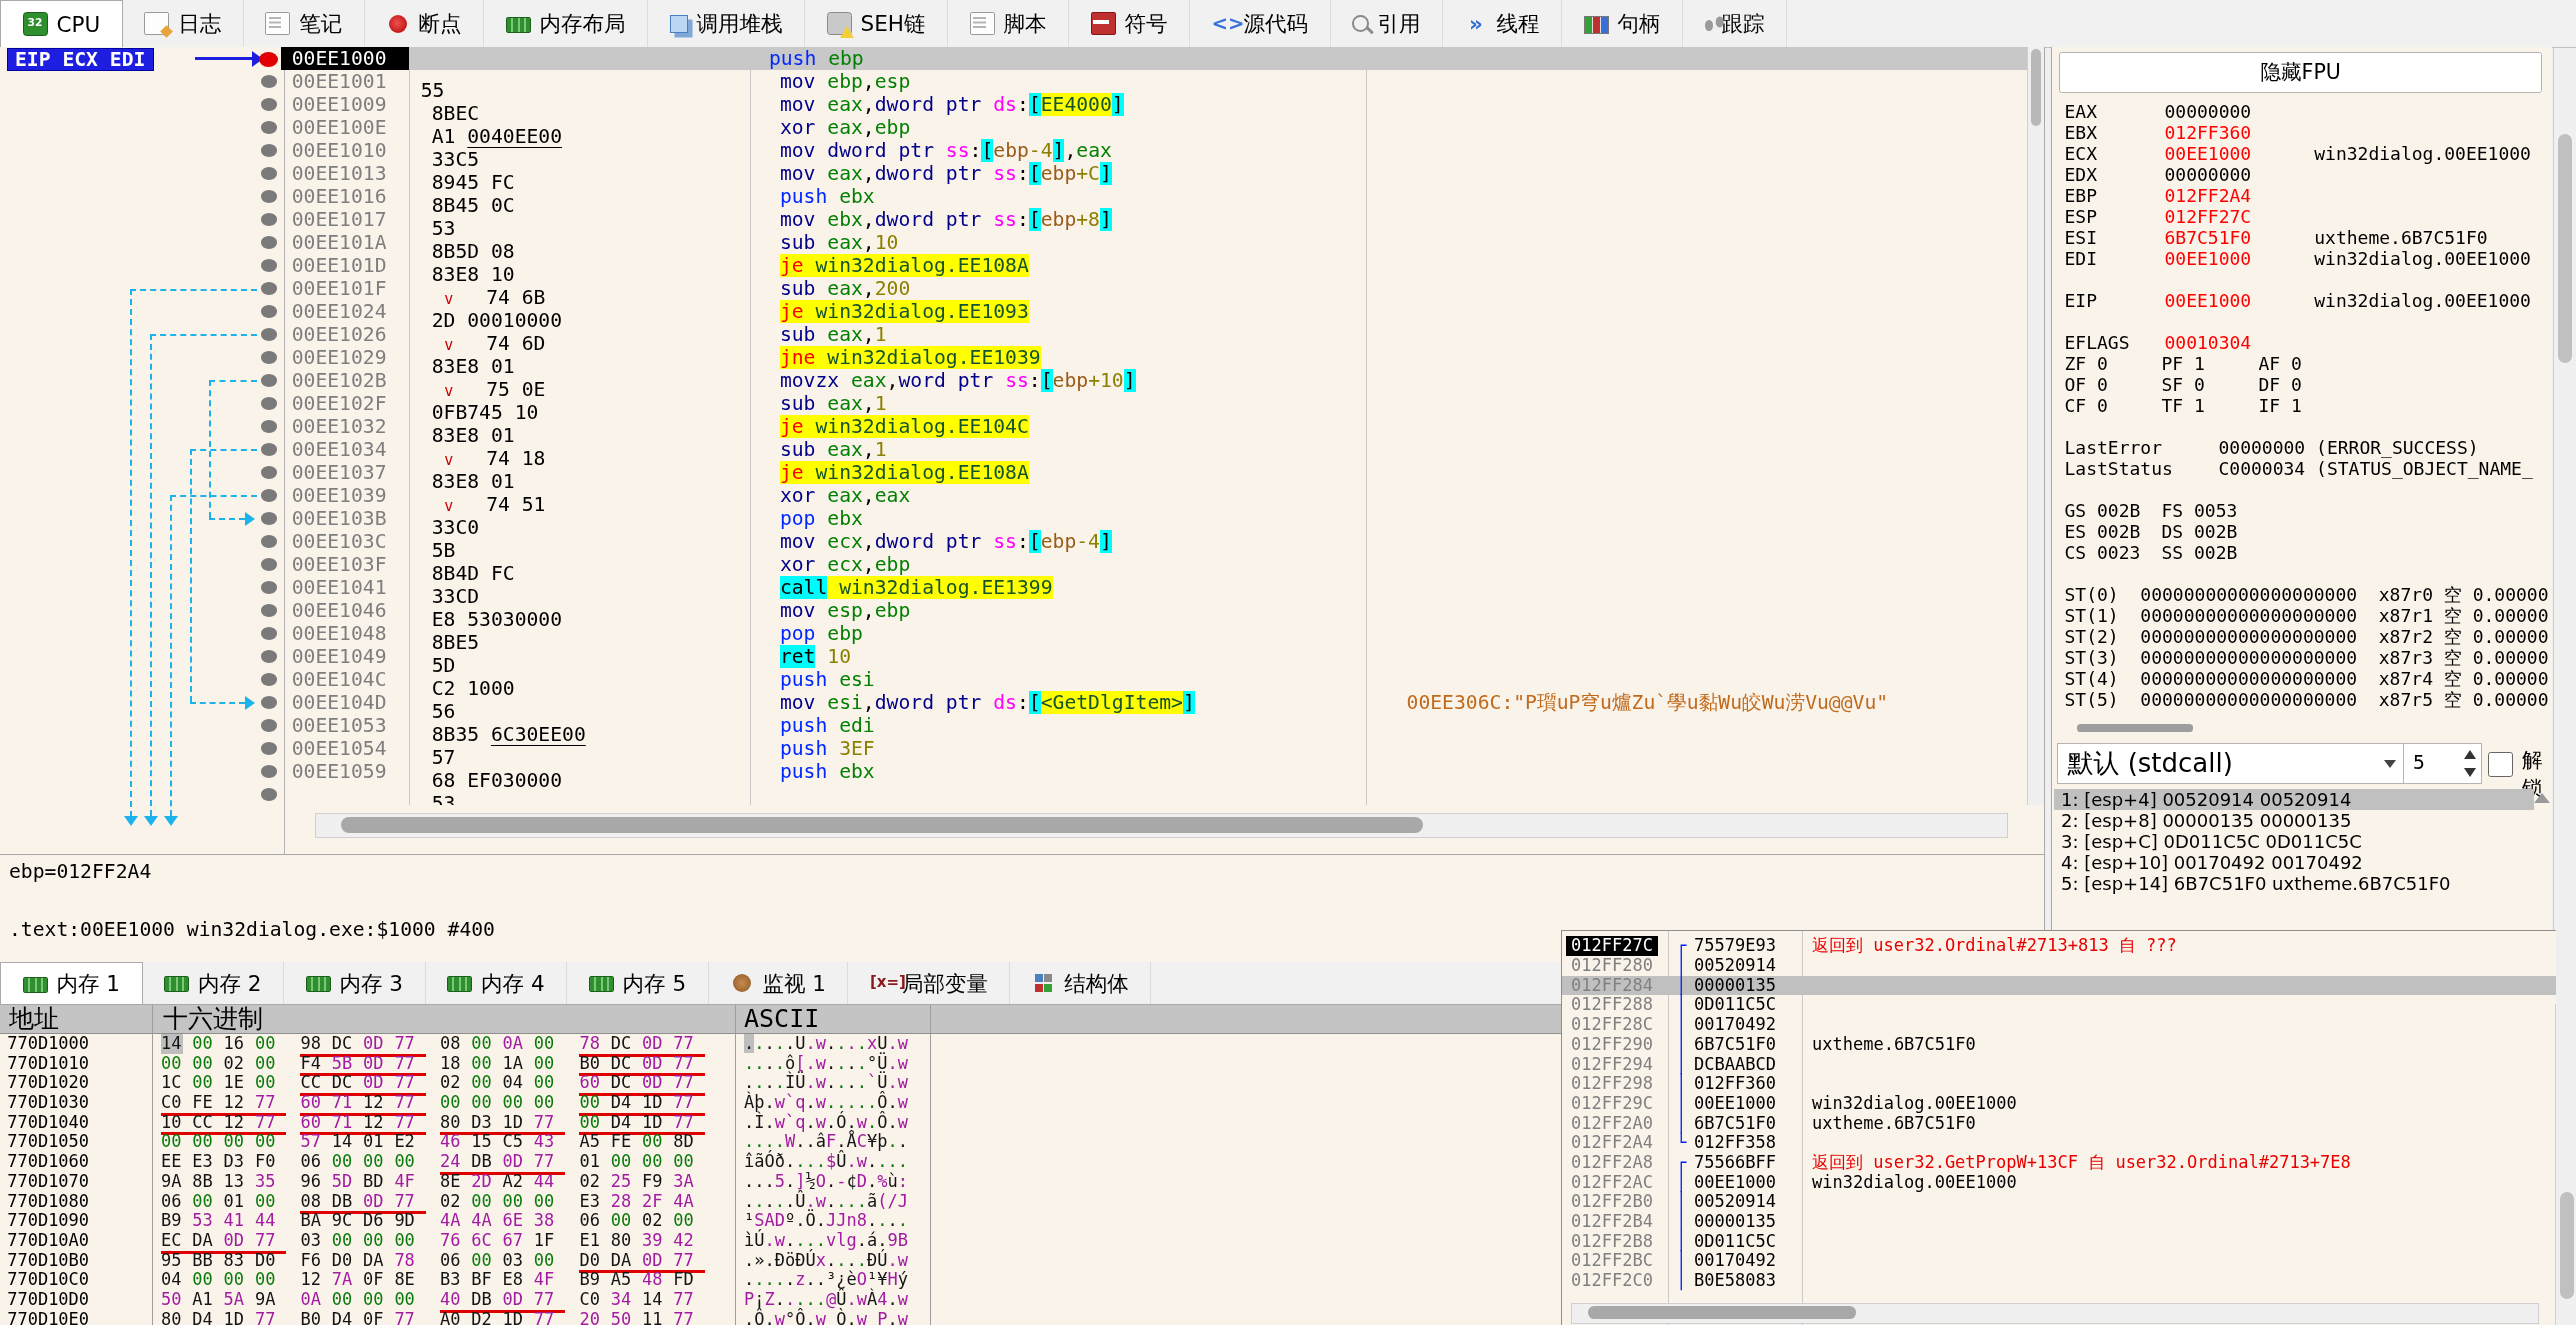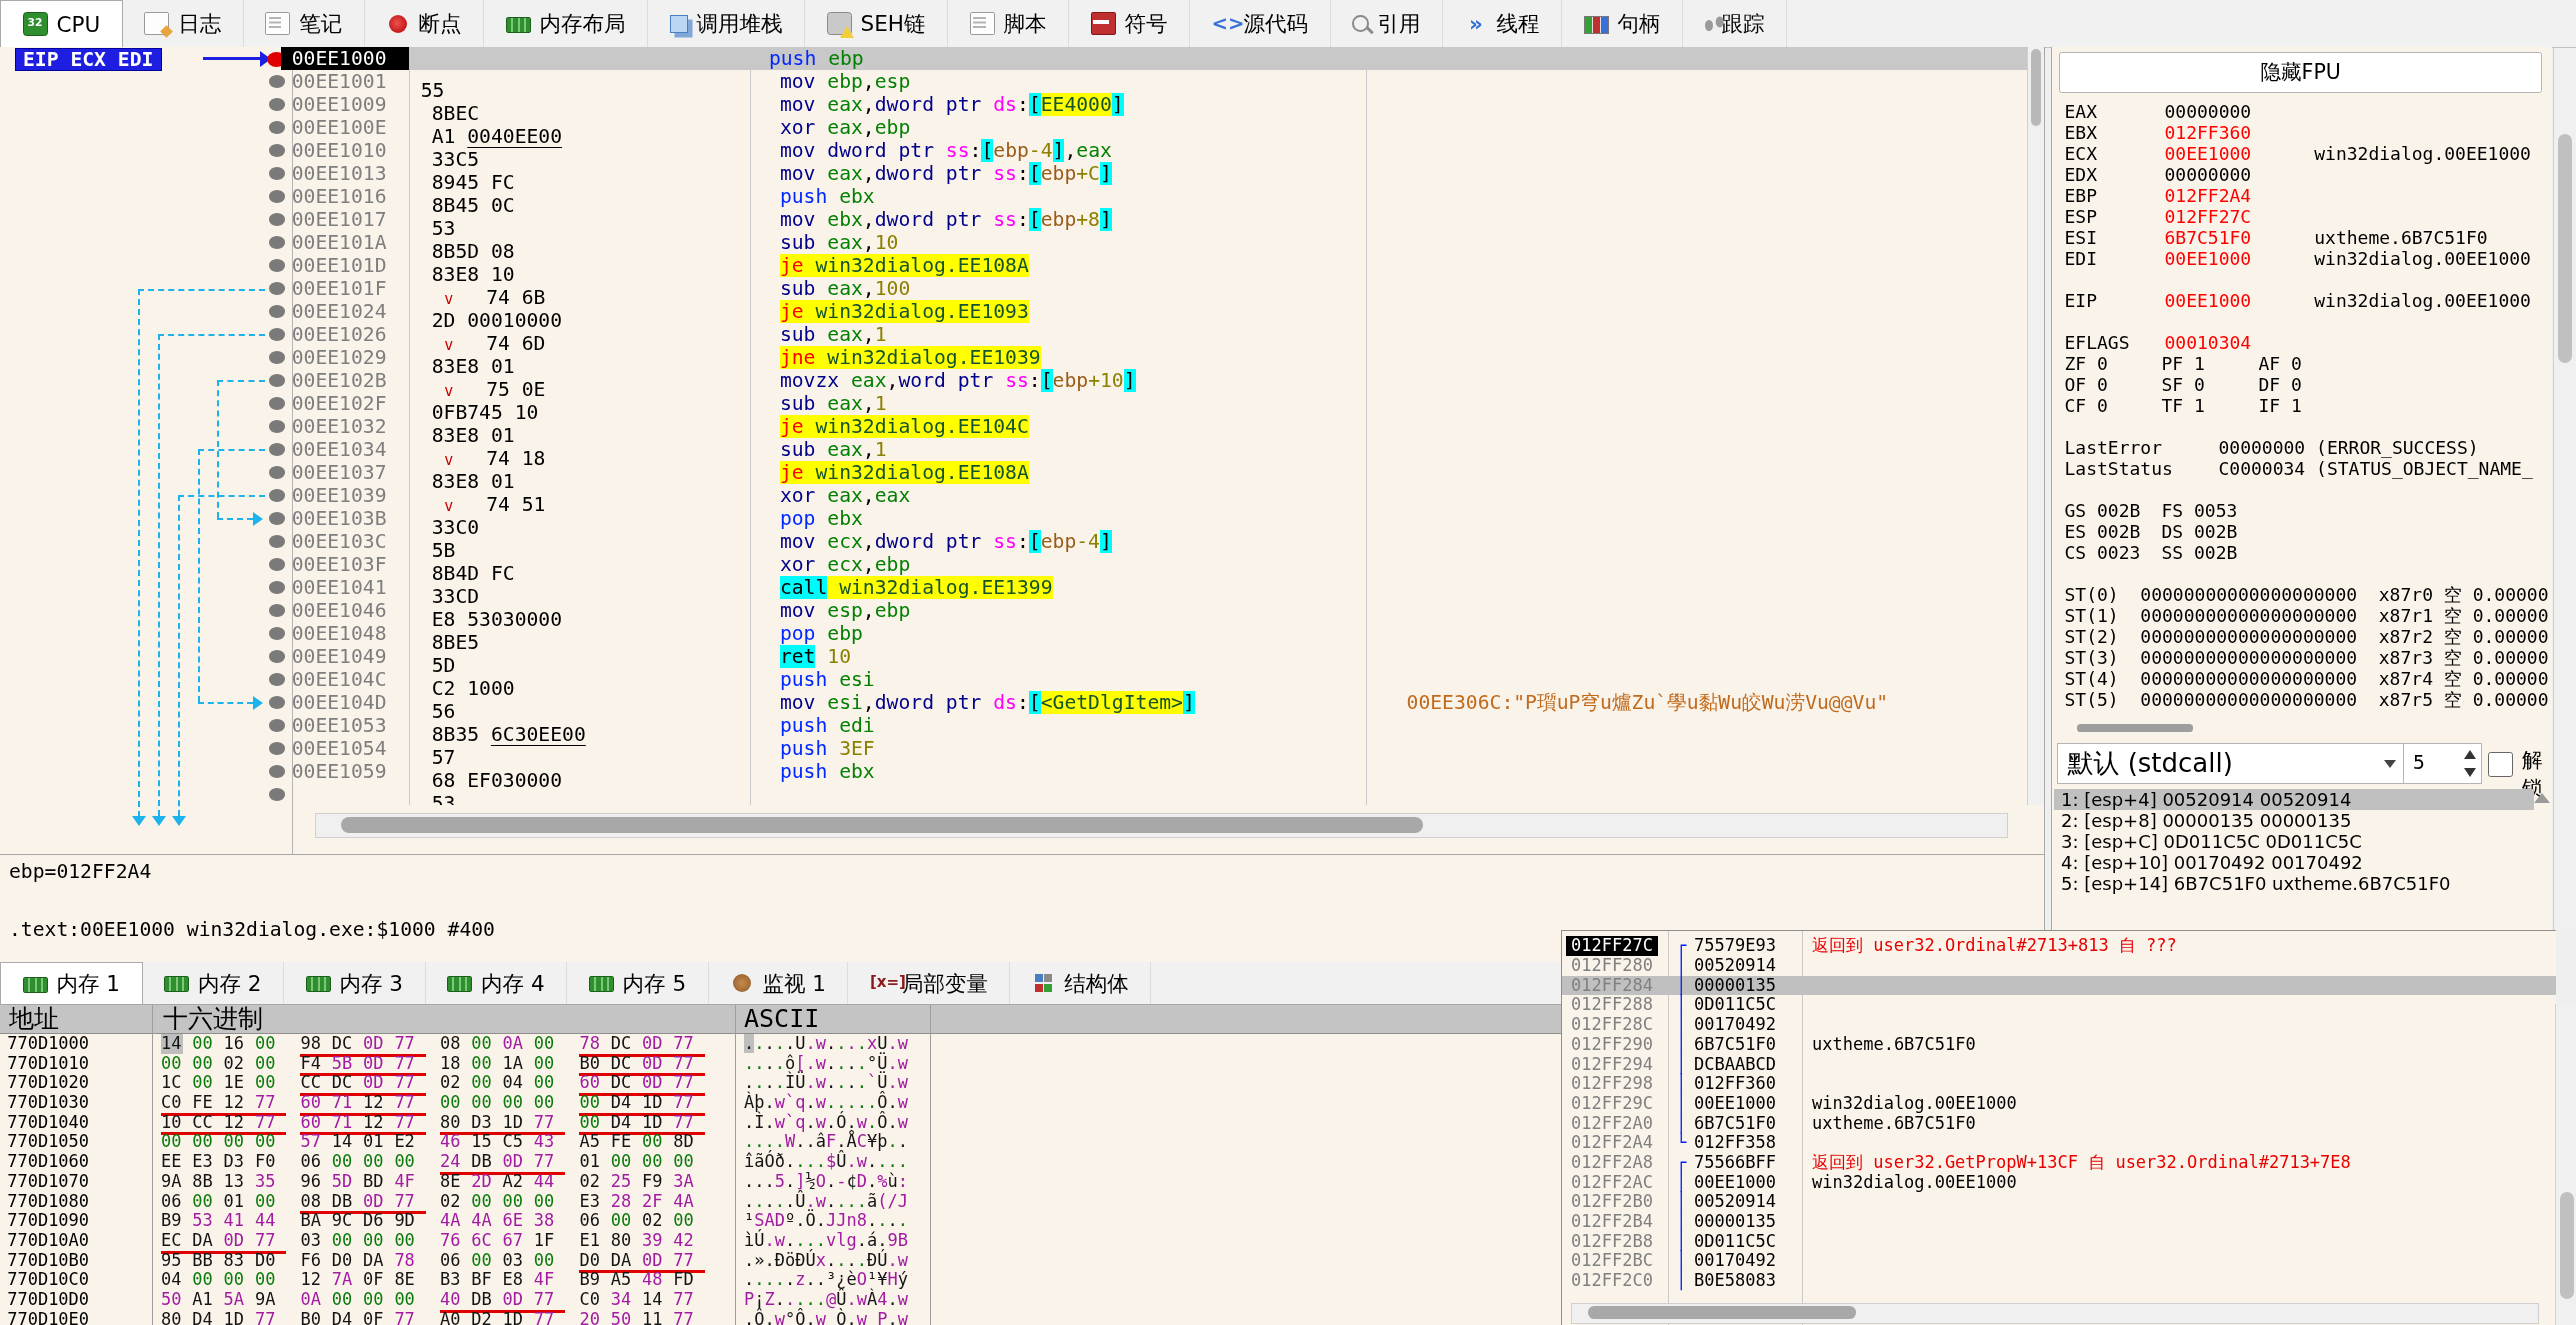--- a/index.html
+++ b/index.html
@@ -32,21 +32,21 @@
   .ic-trace{background:#9A9A9A;border-radius:50% 50% 50% 50%;width:8px;height:11.6px;margin-top:3.6px;box-shadow:10.7px -3.6px 0 #9A9A9A;}
   .ic-watch{background:radial-gradient(circle at 9px 9px,#C98A4B,#8A5A28);border-radius:50%;width:18px;height:18px;margin:1.8px 2.7px;}
   .ic-locals{color:#8B1A1A;font-weight:bold;font-size:15px;line-height:21.5px;white-space:nowrap;}
   .ic-struct{width:18px;height:18px;margin:1.8px 2.7px;background:
      linear-gradient(#4A7FC0,#4A7FC0) 0 0/8px 8px no-repeat,
      linear-gradient(#35A035 ,#35A035) 9.8px 9.8px/8px 8px no-repeat,
      linear-gradient(#8A8A8A,#8A8A8A) 9.8px 0/8px 8px no-repeat,
      linear-gradient(#C03030,#C03030) 0 9.8px/8px 8px no-repeat;}
   
   #disasm{position:absolute;left:0;top:47px;width:2044px;height:808px;background:#FAF3EA;border-right:1.8px solid #A8A8A8;}
-  #gutter{position:absolute;left:13px;top:0;width:279px;height:100%;border-right:1.8px solid #B4B4B4;}
+  #gutter{position:absolute;left:5px;top:0;width:279px;height:100%;border-right:1.8px solid #B4B4B4;}
   #eip-label{position:absolute;left:1.8px;top:0.9px;background:#1E1EE0;border:0.9px solid #0000A0;color:#fff;font-size:19.7px;font-weight:bold;padding:0 7.2px;line-height:21.5px;}
   #eip-line{position:absolute;left:190px;top:9.8px;width:59px;height:3.6px;background:#1E1EE0;}
   #eip-arrow{position:absolute;left:247px;top:3.6px;width:0;height:0;border-top:8px solid transparent;border-bottom:8px solid transparent;border-left:11.6px solid #1E1EE0;}
   .bpdot{position:absolute;left:256px;width:16px;height:12.5px;border-radius:50%;background:#7A7A7A;}
   .bpdot.red{background:#E00000;left:254px;width:19px;height:15px;}
   #drows{position:absolute;left:281px;top:0;right:17px;height:758px;overflow:hidden;}
   .colline{position:absolute;top:0;height:758px;width:0.9px;background:#C9C9C9;}
   .drow{display:flex;height:23px;line-height:23px;font-size:19.7px;white-space:pre;font-family:"DejaVu Sans Mono",monospace;}
   .drow.sel{background:#C8C8C8;}
   .c-addr{width:128px;padding-left:10.7px;color:#7E7E7E;flex:0 0 auto;}
@@ -254,21 +254,21 @@
       <div class="drow sel"><div class="c-addr">00EE1000</div><div class="c-bytes"><span>55</span></div><div class="c-instr"><span class="m1">push</span><span> </span><span class="rg">ebp</span></div><div class="c-cmt"></div></div>
       <div class="drow"><div class="c-addr">00EE1001</div><div class="c-bytes"><span>8BEC</span></div><div class="c-instr"><span class="m2">mov</span><span> </span><span class="rg">ebp</span><span>,</span><span class="rg">esp</span></div><div class="c-cmt"></div></div>
       <div class="drow"><div class="c-addr">00EE1009</div><div class="c-bytes"><span>A1 </span><span class="ub">0040EE00</span></div><div class="c-instr"><span class="m2">mov</span><span> </span><span class="rg">eax</span><span>,</span><span class="m2">dword</span><span> </span><span class="m2">ptr</span><span> </span><span class="sg">ds</span><span>:</span><span class="br">[</span><span class="yw">EE4000</span><span class="br">]</span></div><div class="c-cmt"></div></div>
       <div class="drow"><div class="c-addr">00EE100E</div><div class="c-bytes"><span>33C5</span></div><div class="c-instr"><span class="m2">xor</span><span> </span><span class="rg">eax</span><span>,</span><span class="rg">ebp</span></div><div class="c-cmt"></div></div>
       <div class="drow"><div class="c-addr">00EE1010</div><div class="c-bytes"><span>8945 FC</span></div><div class="c-instr"><span class="m2">mov</span><span> </span><span class="m2">dword</span><span> </span><span class="m2">ptr</span><span> </span><span class="sg">ss</span><span>:</span><span class="br">[</span><span class="ir">ebp</span><span class="nu">-4</span><span class="br">]</span><span>,</span><span class="rg">eax</span></div><div class="c-cmt"></div></div>
       <div class="drow"><div class="c-addr">00EE1013</div><div class="c-bytes"><span>8B45 0C</span></div><div class="c-instr"><span class="m2">mov</span><span> </span><span class="rg">eax</span><span>,</span><span class="m2">dword</span><span> </span><span class="m2">ptr</span><span> </span><span class="sg">ss</span><span>:</span><span class="br">[</span><span class="ir">ebp</span><span class="nu">+C</span><span class="br">]</span></div><div class="c-cmt"></div></div>
       <div class="drow"><div class="c-addr">00EE1016</div><div class="c-bytes"><span>53</span></div><div class="c-instr"><span class="m1">push</span><span> </span><span class="rg">ebx</span></div><div class="c-cmt"></div></div>
       <div class="drow"><div class="c-addr">00EE1017</div><div class="c-bytes"><span>8B5D 08</span></div><div class="c-instr"><span class="m2">mov</span><span> </span><span class="rg">ebx</span><span>,</span><span class="m2">dword</span><span> </span><span class="m2">ptr</span><span> </span><span class="sg">ss</span><span>:</span><span class="br">[</span><span class="ir">ebp</span><span class="nu">+8</span><span class="br">]</span></div><div class="c-cmt"></div></div>
       <div class="drow"><div class="c-addr">00EE101A</div><div class="c-bytes"><span>83E8 10</span></div><div class="c-instr"><span class="m2">sub</span><span> </span><span class="rg">eax</span><span>,</span><span class="nu">10</span></div><div class="c-cmt"></div></div>
       <div class="drow"><div class="c-addr">00EE101D</div><div class="c-bytes"><span class="jmark">v</span><span>74 6B</span></div><div class="c-instr"><span class="jr">je</span><span class="yw"> </span><span class="yw">win32dialog.EE108A</span></div><div class="c-cmt"></div></div>
-      <div class="drow"><div class="c-addr">00EE101F</div><div class="c-bytes"><span>2D 00010000</span></div><div class="c-instr"><span class="m2">sub</span><span> </span><span class="rg">eax</span><span>,</span><span class="nu">100</span></div><div class="c-cmt"></div></div>
+      <div class="drow"><div class="c-addr">00EE101F</div><div class="c-bytes"><span>2D 00010000</span></div><div class="c-instr"><span class="m2">sub</span><span> </span><span class="rg">eax</span><span>,</span><span class="nu">200</span></div><div class="c-cmt"></div></div>
       <div class="drow"><div class="c-addr">00EE1024</div><div class="c-bytes"><span class="jmark">v</span><span>74 6D</span></div><div class="c-instr"><span class="jr">je</span><span class="yw"> </span><span class="yw">win32dialog.EE1093</span></div><div class="c-cmt"></div></div>
       <div class="drow"><div class="c-addr">00EE1026</div><div class="c-bytes"><span>83E8 01</span></div><div class="c-instr"><span class="m2">sub</span><span> </span><span class="rg">eax</span><span>,</span><span class="nu">1</span></div><div class="c-cmt"></div></div>
       <div class="drow"><div class="c-addr">00EE1029</div><div class="c-bytes"><span class="jmark">v</span><span>75 0E</span></div><div class="c-instr"><span class="jr">jne</span><span class="yw"> </span><span class="yw">win32dialog.EE1039</span></div><div class="c-cmt"></div></div>
       <div class="drow"><div class="c-addr">00EE102B</div><div class="c-bytes"><span>0FB745 10</span></div><div class="c-instr"><span class="m2">movzx</span><span> </span><span class="rg">eax</span><span>,</span><span class="m2">word</span><span> </span><span class="m2">ptr</span><span> </span><span class="sg">ss</span><span>:</span><span class="br">[</span><span class="ir">ebp</span><span class="nu">+10</span><span class="br">]</span></div><div class="c-cmt"></div></div>
       <div class="drow"><div class="c-addr">00EE102F</div><div class="c-bytes"><span>83E8 01</span></div><div class="c-instr"><span class="m2">sub</span><span> </span><span class="rg">eax</span><span>,</span><span class="nu">1</span></div><div class="c-cmt"></div></div>
       <div class="drow"><div class="c-addr">00EE1032</div><div class="c-bytes"><span class="jmark">v</span><span>74 18</span></div><div class="c-instr"><span class="jr">je</span><span class="yw"> </span><span class="yw">win32dialog.EE104C</span></div><div class="c-cmt"></div></div>
       <div class="drow"><div class="c-addr">00EE1034</div><div class="c-bytes"><span>83E8 01</span></div><div class="c-instr"><span class="m2">sub</span><span> </span><span class="rg">eax</span><span>,</span><span class="nu">1</span></div><div class="c-cmt"></div></div>
       <div class="drow"><div class="c-addr">00EE1037</div><div class="c-bytes"><span class="jmark">v</span><span>74 51</span></div><div class="c-instr"><span class="jr">je</span><span class="yw"> </span><span class="yw">win32dialog.EE108A</span></div><div class="c-cmt"></div></div>
       <div class="drow"><div class="c-addr">00EE1039</div><div class="c-bytes"><span>33C0</span></div><div class="c-instr"><span class="m2">xor</span><span> </span><span class="rg">eax</span><span>,</span><span class="rg">eax</span></div><div class="c-cmt"></div></div>
       <div class="drow"><div class="c-addr">00EE103B</div><div class="c-bytes"><span>5B</span></div><div class="c-instr"><span class="m1">pop</span><span> </span><span class="rg">ebx</span></div><div class="c-cmt"></div></div>

